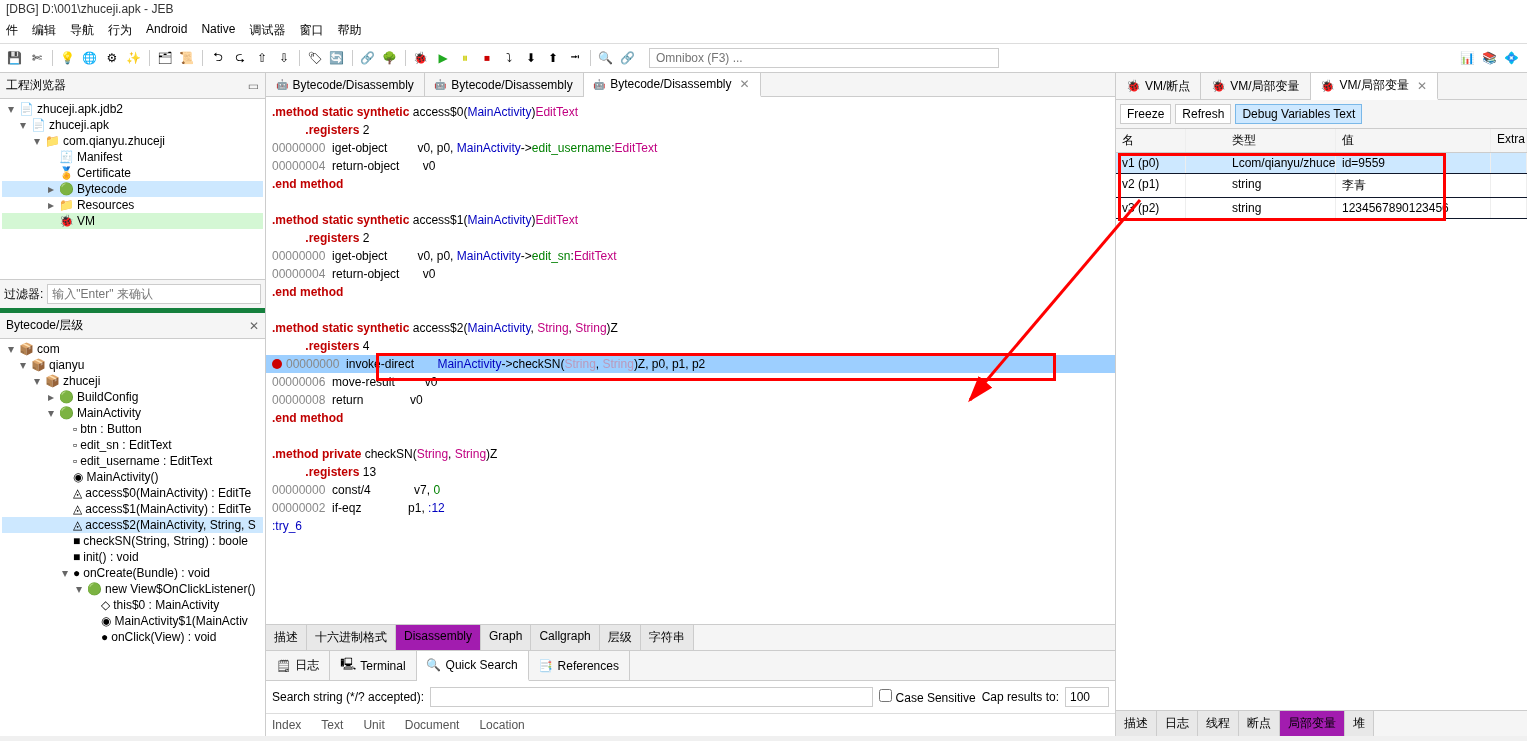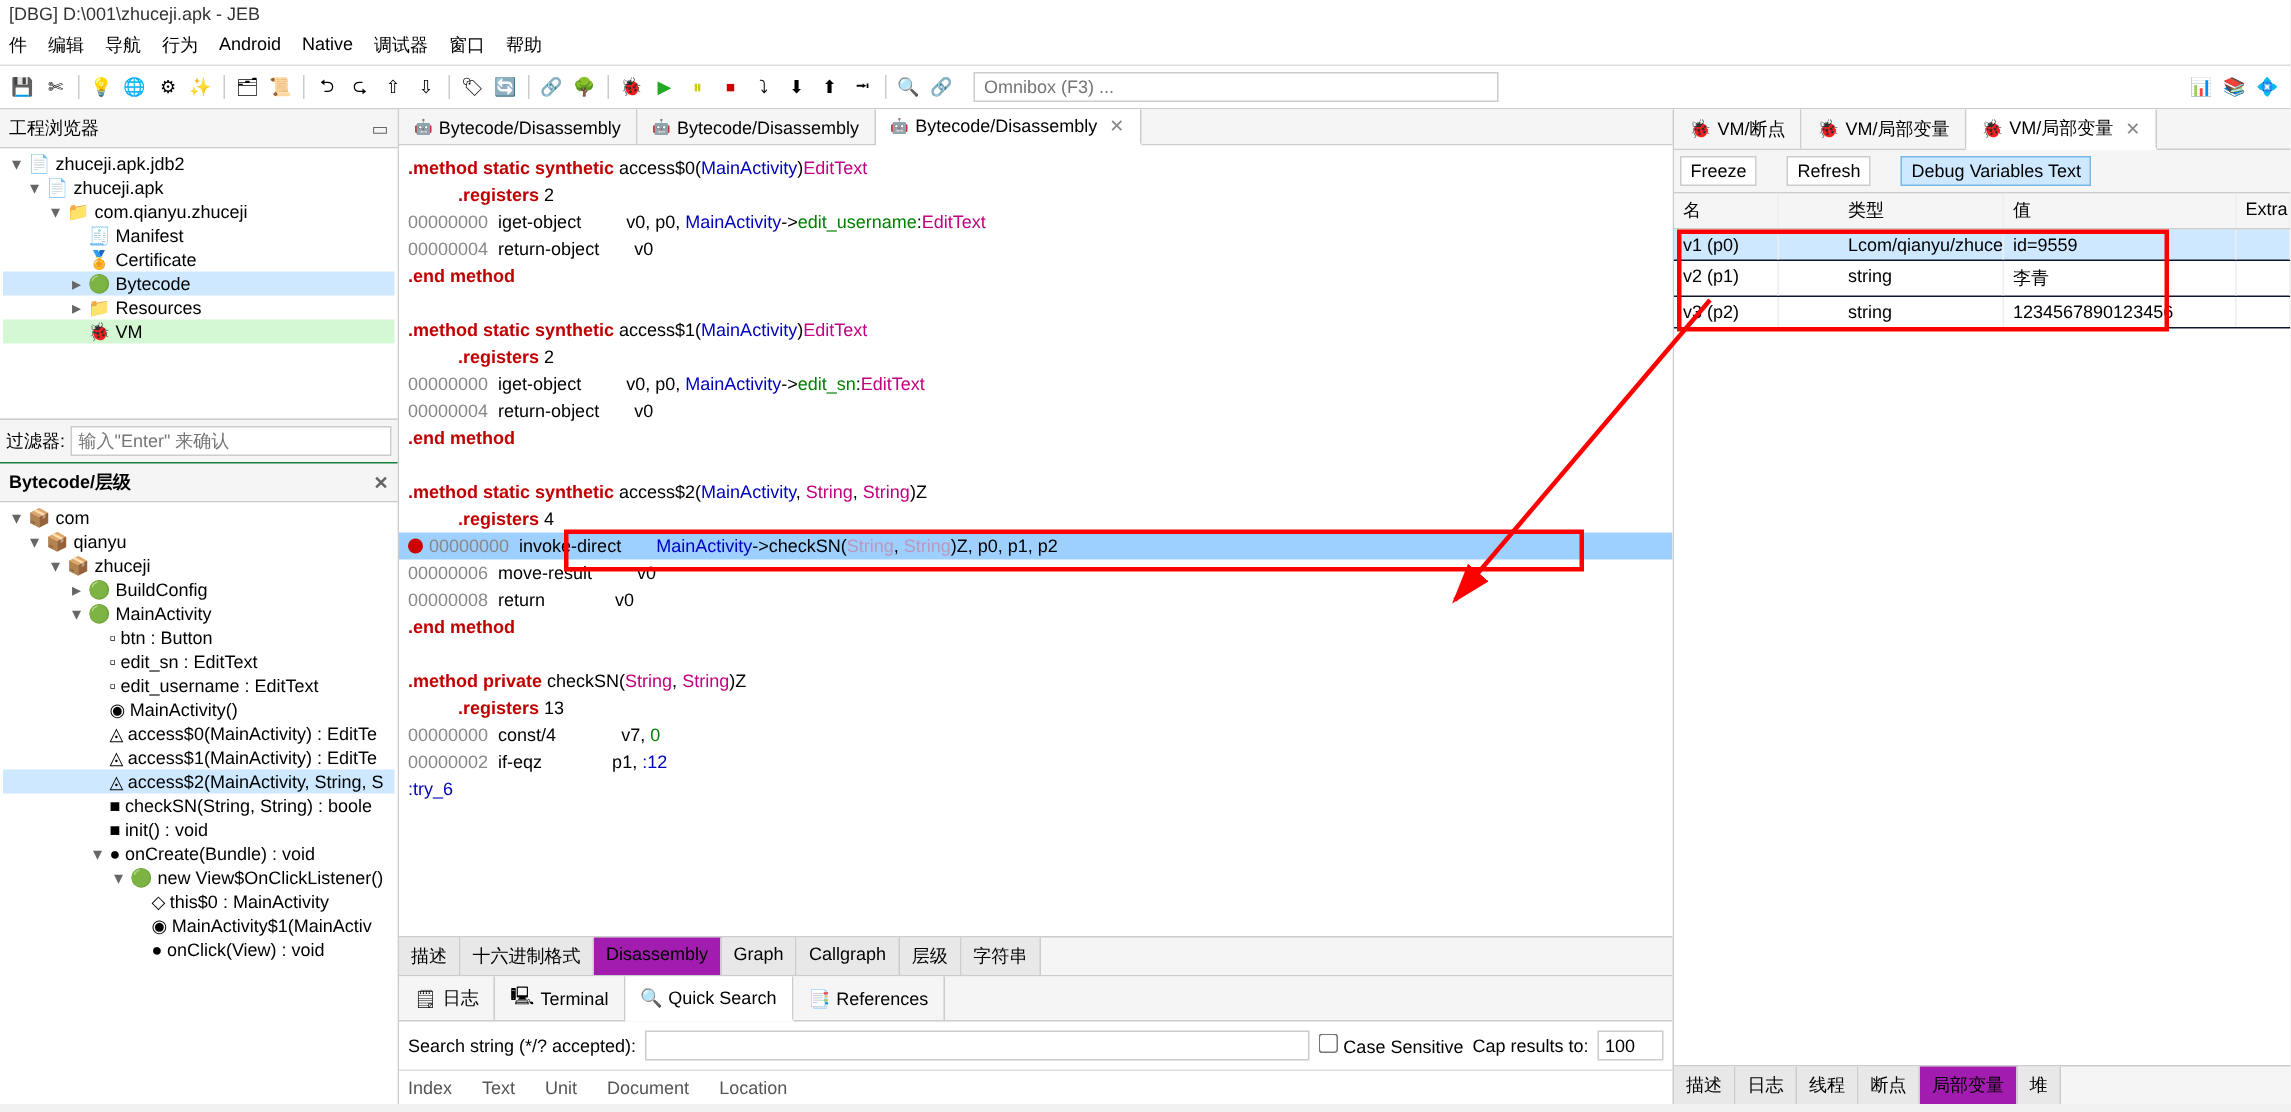--- a/index.html
+++ b/index.html
@@ -20,21 +20,21 @@
 .tree-item.sel { background: #cde8ff; }
 .tree-indent-1 { padding-left: 16px; }
 .tree-indent-2 { padding-left: 30px; }
 .tree-indent-3 { padding-left: 44px; }
 .tree-indent-4 { padding-left: 58px; }
 .tree-indent-5 { padding-left: 72px; }
 .tree-indent-6 { padding-left: 86px; }
 .expand-icon { width: 10px; display: inline-block; text-align: center; color: #666; }
 .filter-box { padding: 4px; border-top: 1px solid #ccc; background: #f5f5f5; display: flex; align-items: center; }
 .filter-box input { flex: 1; border: 1px solid #ccc; padding: 2px 4px; margin-left: 4px; }
-.hierarchy-panel { border-top: 1px solid #15803d; font-weight: bold; }
+.hierarchy-panel { border-top: 5px solid #15803d; }
 .center-panel { flex: 1; display: flex; flex-direction: column; background: #fff; }
 .tabs-top { display: flex; background: #f5f5f5; border-bottom: 1px solid #ccc; }
 .tab { padding: 4px 10px; border-right: 1px solid #ccc; display: flex; align-items: center; gap: 4px; cursor: pointer; background: #f5f5f5; }
 .tab.active { background: #fff; border-bottom: 2px solid #fff; margin-bottom: -1px; }
 .tab .close-x { color: #888; margin-left: 4px; }
 .code-area { flex: 1; overflow: auto; position: relative; font-family: Consolas, monospace; padding: 6px 0; background: #fff; }
 .code-line { white-space: pre; padding: 0 6px; line-height: 18px; }
 .code-line.hl { background: #9dcfff; }
 .kw-red { color: #c00000; font-weight: bold; }
 .kw-blue { color: #0000c0; }
@@ -45,21 +45,21 @@
 .bottom-tabs { display: flex; background: #f5f5f5; border-top: 1px solid #ccc; }
 .btab { padding: 4px 8px; border-right: 1px solid #ccc; cursor: pointer; background: #e8e8e8; }
 .btab.active { background: #a21caf; }
 .output-panel { border-top: 1px solid #ccc; background: #fff; }
 .out-tabs { display: flex; background: #f5f5f5; border-bottom: 1px solid #ccc; }
 .search-row { padding: 6px; display: flex; align-items: center; gap: 6px; border-bottom: 1px solid #ddd; }
 .search-row input { border: 1px solid #ccc; padding: 2px 4px; flex: 1; }
 .search-row .cap-input { width: 44px; flex: none; }
 .result-header { display: flex; padding: 4px 6px; color: #555; gap: 20px; }
 .right-panel { width: 412px; border-left: 1px solid #ccc; display: flex; flex-direction: column; background: #fff; }
-.right-toolbar { padding: 4px; display: flex; gap: 20px; align-items: center; border-bottom: 1px solid #ccc; background: #f5f5f5; }
+.right-toolbar { padding: 4px; display: flex; gap: 4px; align-items: center; border-bottom: 1px solid #ccc; background: #f5f5f5; }
 .right-toolbar .btn { border: 1px solid #ccc; padding: 2px 6px; background: #fff; cursor: pointer; }
 .right-toolbar .btn.active { background: #cde8ff; border-color: #7ab8e8; }
 .vars-table { flex: 1; overflow: auto; position: relative; }
 .vars-header { display: flex; border-bottom: 1px solid #ccc; background: #f5f5f5; position: sticky; top: 0; }
 .vars-header > div, .vars-row > div { padding: 3px 6px; border-right: 1px solid #eee; overflow: hidden; white-space: nowrap; }
 .vars-row { display: flex; border-bottom: 1px solid #0f172a; }
 .vars-row.sel { background: #cde8ff; }
 .col-name { width: 70px; }
 .col-type { width: 110px; margin-left: 40px; }
 .col-value { width: 155px; }

